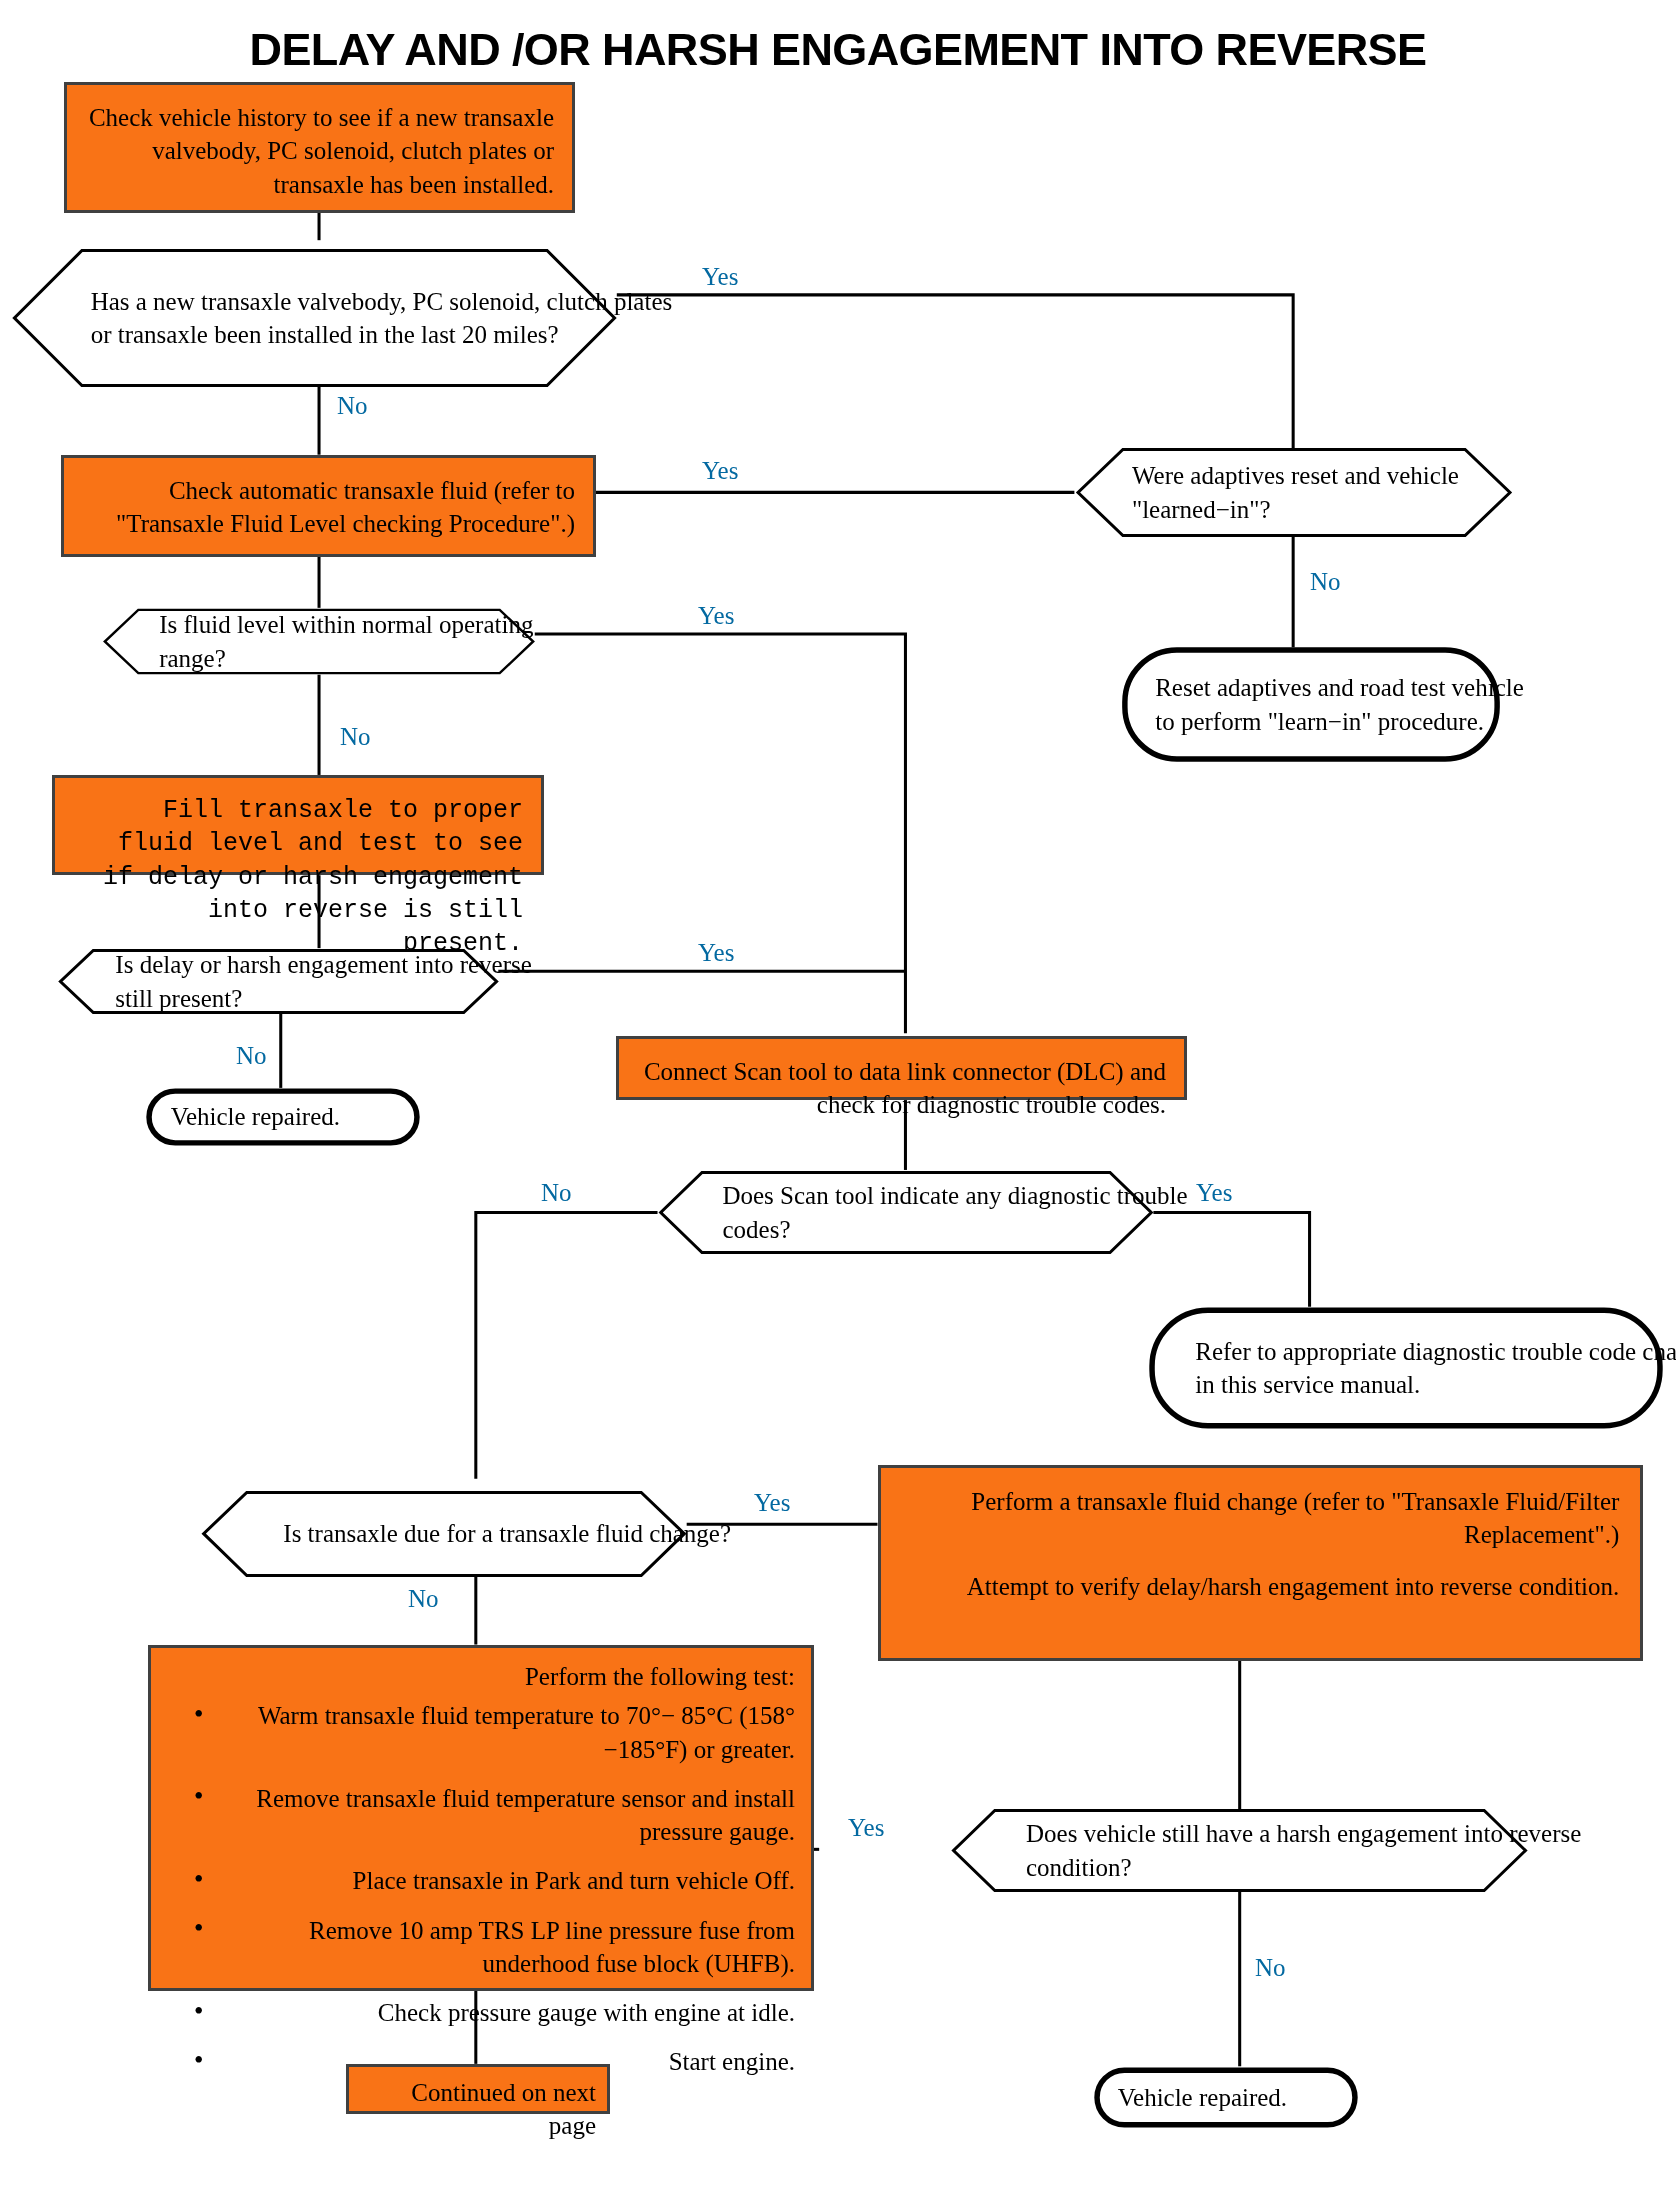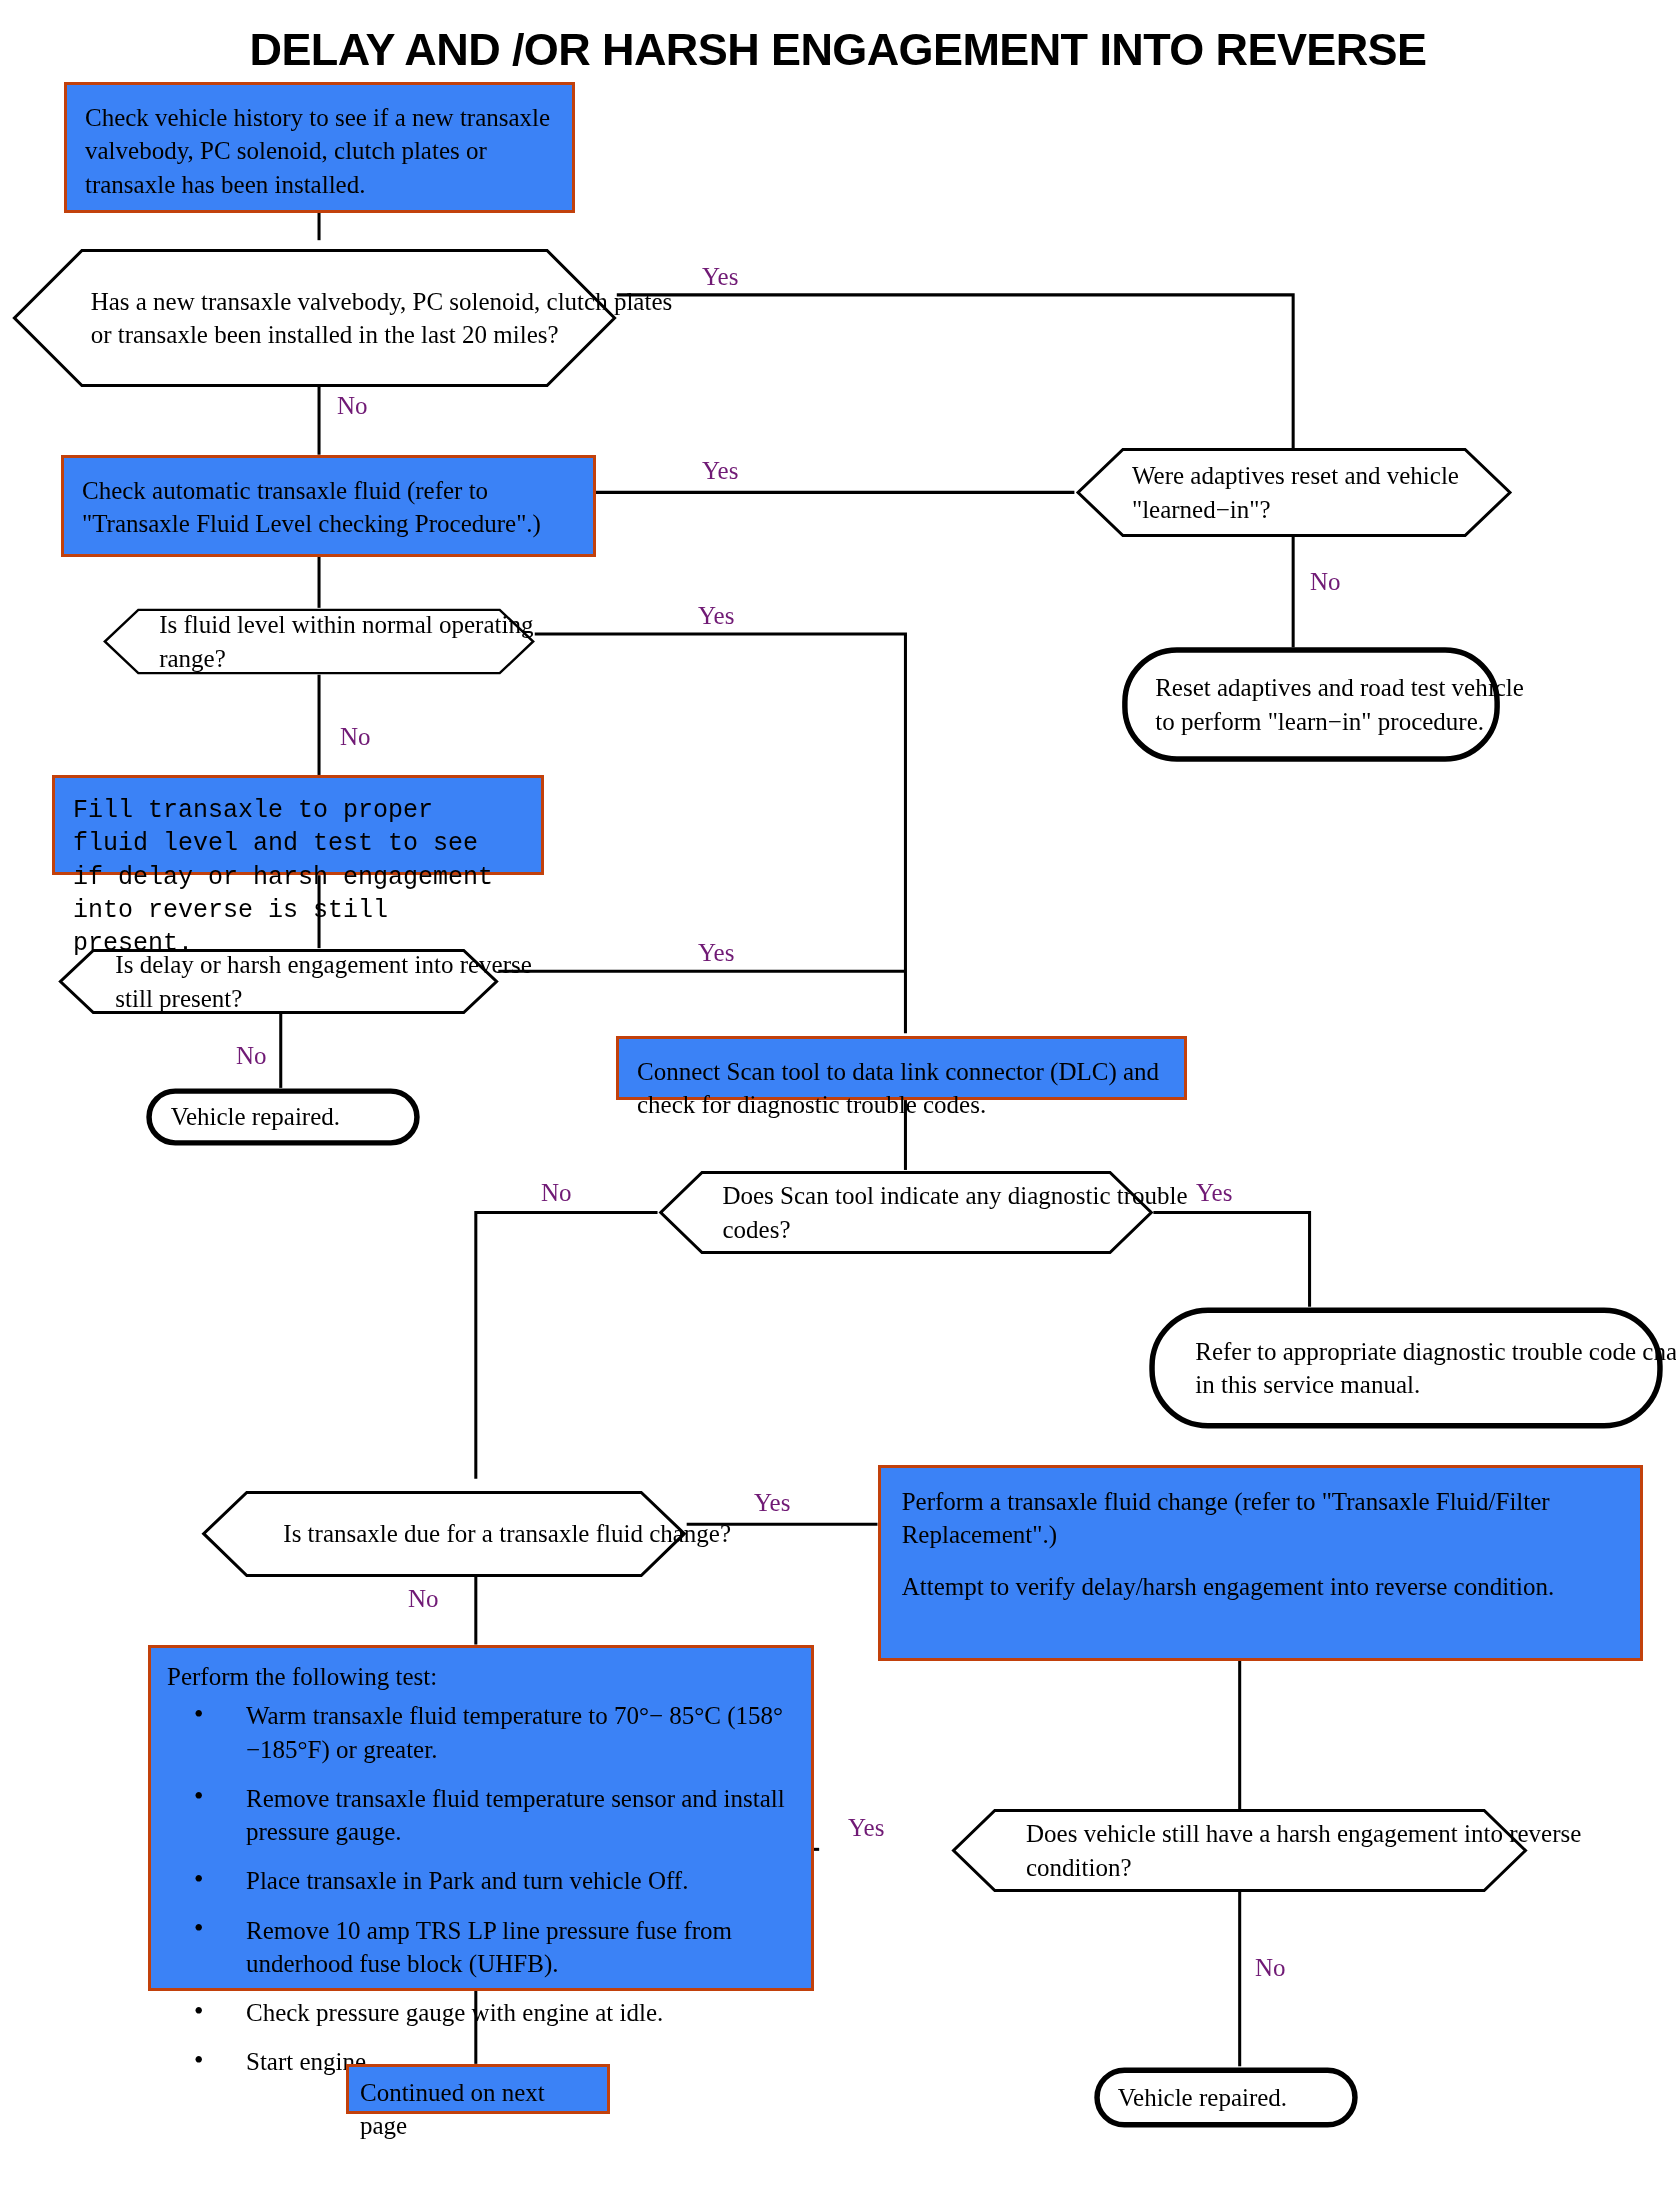--- a/index.html
+++ b/index.html
@@ -1,33 +1,33 @@
 <!DOCTYPE html>
 <html style="font-size:9.7px"><head>
 <meta charset="utf-8">
 <style>
   html,body{margin:0;padding:0;background:#ffffff;}
   body{font-family:"Liberation Serif", serif;}
   #stage{position:relative;width:1676px;height:2205px;background:#fff;overflow:hidden;}
   svg#wires{position:absolute;left:0;top:0;width:1676px;height:2205px;}
   .node{position:absolute;box-sizing:border-box;}
-  .rect{border:3px solid #c2410c;background:#3b82f6;}
+  .rect{border:3px solid #404040;background:#f97316;text-align:right;}
   .rect .txt{padding:16px 18px;}
   .txt{font-size:25px;line-height:1.33;color:#000;}
   .hexwrap{position:absolute;}
   .hexwrap svg{position:absolute;left:0;top:0;}
   .hexwrap .txt{position:absolute;left:0;top:0;width:100%;height:100%;
       display:flex;flex-direction:column;justify-content:center;}
   .hexwrap .inner{padding-left:13%;padding-right:9%;}
   .term{position:absolute;}
   .term svg{position:absolute;left:0;top:0;}
   .term .txt{position:absolute;left:0;top:0;width:100%;height:100%;
       display:flex;flex-direction:column;justify-content:center;}
   .term .inner{padding-left:9%;padding-right:7%;}
-  .elabel{position:absolute;font-size:25px;color:#701a75;white-space:nowrap;}
+  .elabel{position:absolute;font-size:25px;color:#0369a1;white-space:nowrap;}
   #title{position:absolute;text-align:center;font-weight:bold;font-size:45px;
       font-family:"Liberation Sans", sans-serif;letter-spacing:-0.6px;color:#000;}
   ul.blist{margin:6px 0 0 0;padding:0;list-style:none;}
   ul.blist li{position:relative;padding-left:79px;margin-bottom:16px;}
   ul.blist li:before{content:"\2022";position:absolute;left:27px;top:-2.4px;font-size:27px;}
   .p2{margin-top:18px;}
 </style>
 </head>
 <body>
 

